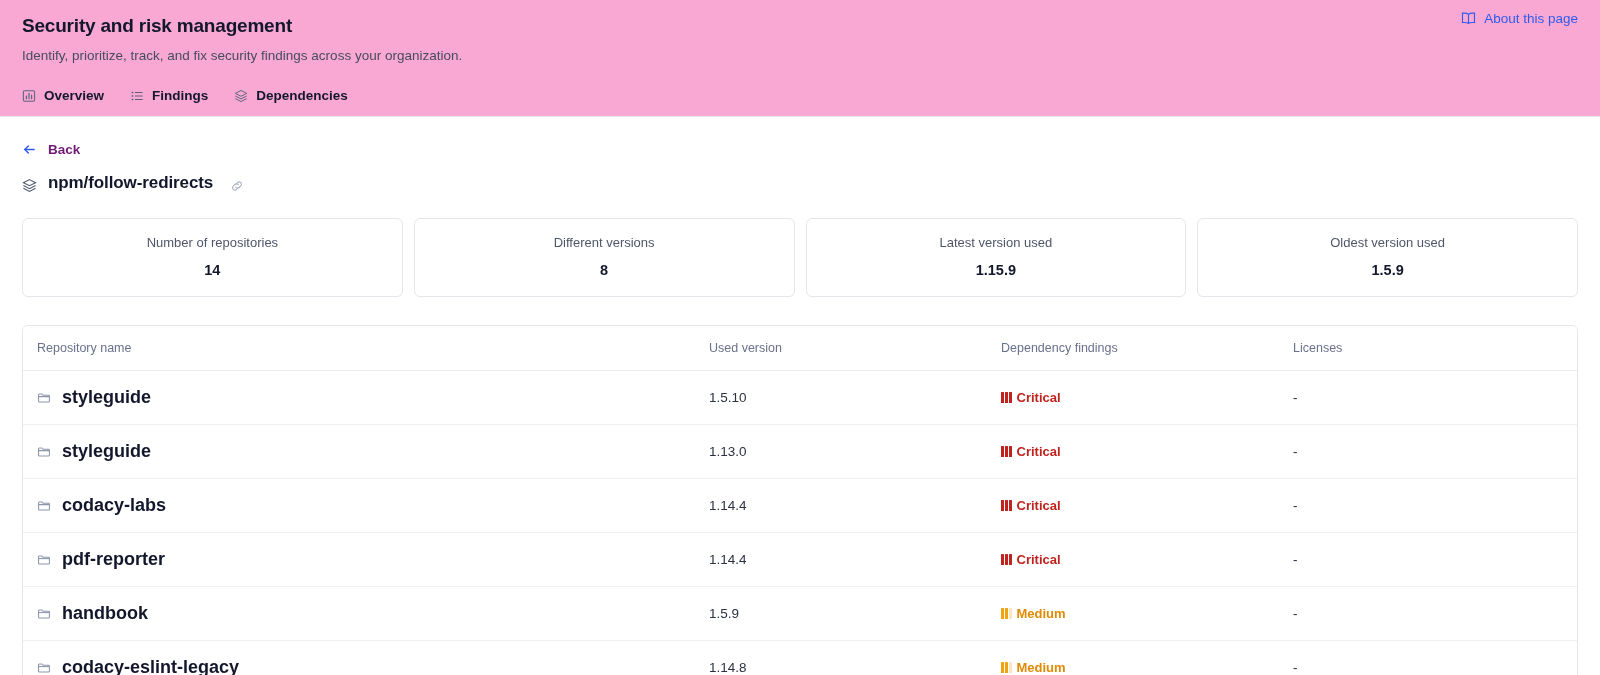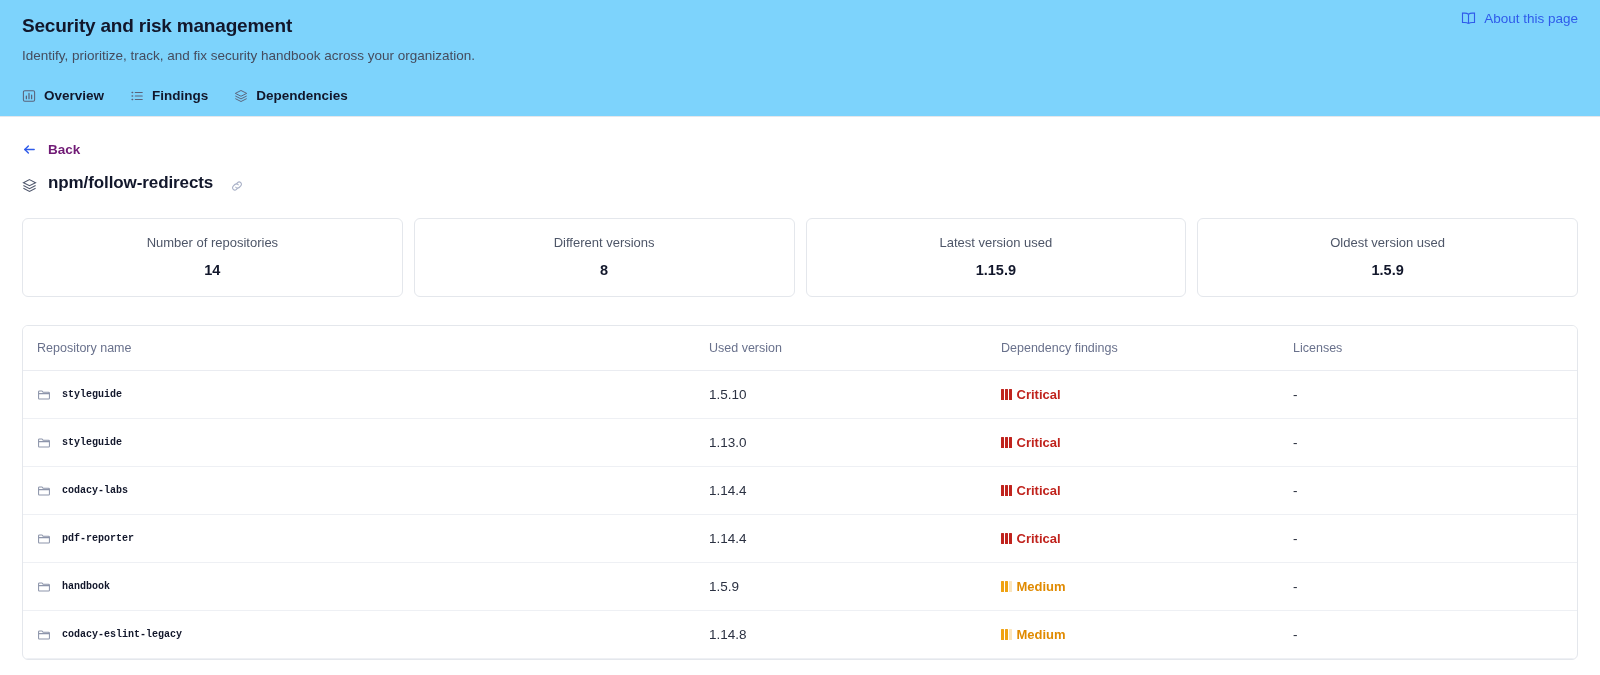--- a/index.html
+++ b/index.html
@@ -7,21 +7,21 @@
     margin: 0; padding: 0;
     width: 1600px; height: 675px;
     background: #ffffff;
     font-family: "Liberation Sans", sans-serif;
     color: #1b1f2b;
     overflow: hidden;
   }
 
   
   .page-header {
-    background: #7dd3fc;
+    background: #f9a8d4;
     border-bottom: 1px solid #e4e7ec;
     padding: 14px 22px 0 22px;
     position: relative;
     height: 117px;
   }
   .page-title {
     font-size: 19px;
     font-weight: 700;
     letter-spacing: -0.2px;
     color: #12172b;
@@ -169,21 +169,21 @@
     height: 48px;
   }
   tbody tr:last-child td { border-bottom: 1px solid #eef0f4; }
 
   .repo-cell {
     display: flex;
     align-items: center;
     gap: 11px;
   }
   .folder-icon { color: #8d95ab; display: flex; align-items: center; }
-  .repo-name { font-weight: 700; color: #12172b; font-size: 10px; font-family: Liberation Mono, monospace; }
+  .repo-name { font-weight: 700; color: #12172b; font-size: 18px; }
 
   .version-text { color: #2b3142; }
   .dash { color: #1f2433; }
 
   
   .severity {
     display: flex;
     align-items: center;
     gap: 5px;
   }
@@ -207,21 +207,21 @@
   .sev-critical .meter span { background: #c0231d; }
   .sev-medium .severity-label { color: #e08a00; }
   .sev-medium .meter span { background: #f0a211; }
   .meter span.off { opacity: 0.28; }
 </style>
 </head>
 <body>
 
 <div class="page-header">
   <h1 class="page-title">Security and risk management</h1>
-  <p class="page-subtitle">Identify, prioritize, track, and fix security handbook across your organization.</p>
+  <p class="page-subtitle">Identify, prioritize, track, and fix security findings across your organization.</p>
 
   <a class="about-link">
     <span>
       <svg width="15" height="15" viewBox="0 0 16 16" fill="none" stroke="#2f5bea" stroke-width="1.2">
         <path d="M8 3.4C6.9 2.6 5.6 2.3 4 2.3H1.6v10H4c1.6 0 2.9.3 4 1.1"></path>
         <path d="M8 3.4c1.1-.8 2.4-1.1 4-1.1h2.4v10H12c-1.6 0-2.9.3-4 1.1"></path>
         <path d="M8 3.4v10"></path>
       </svg>
     </span>
     <span>About this page</span>

